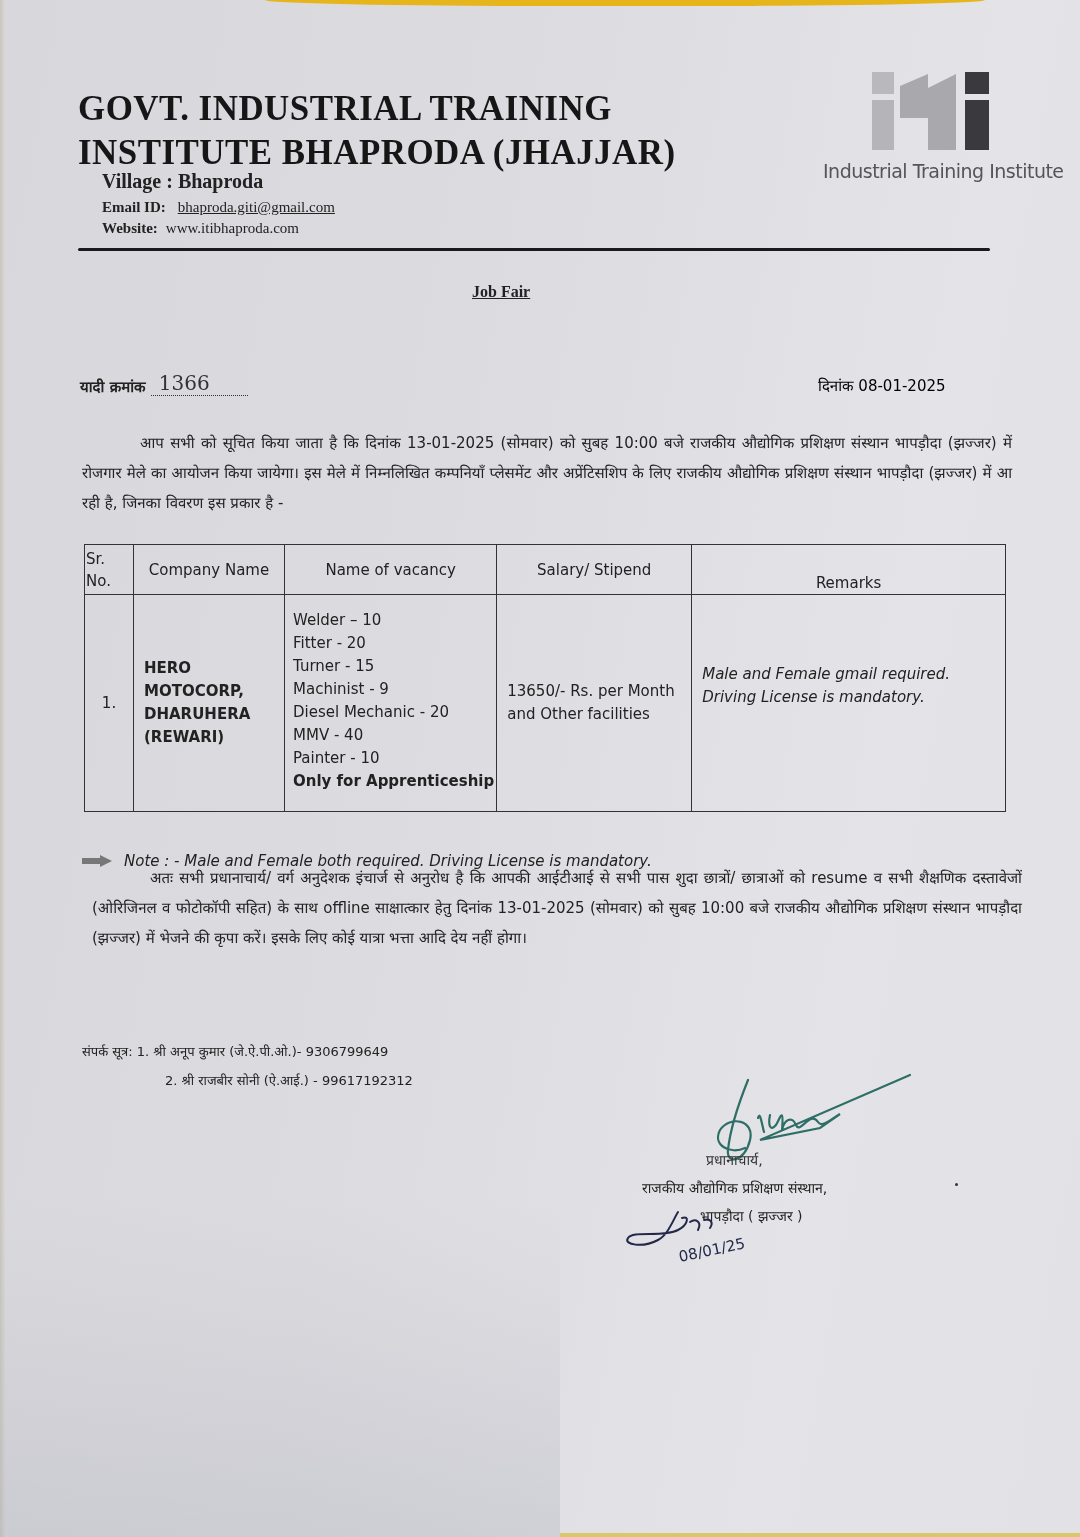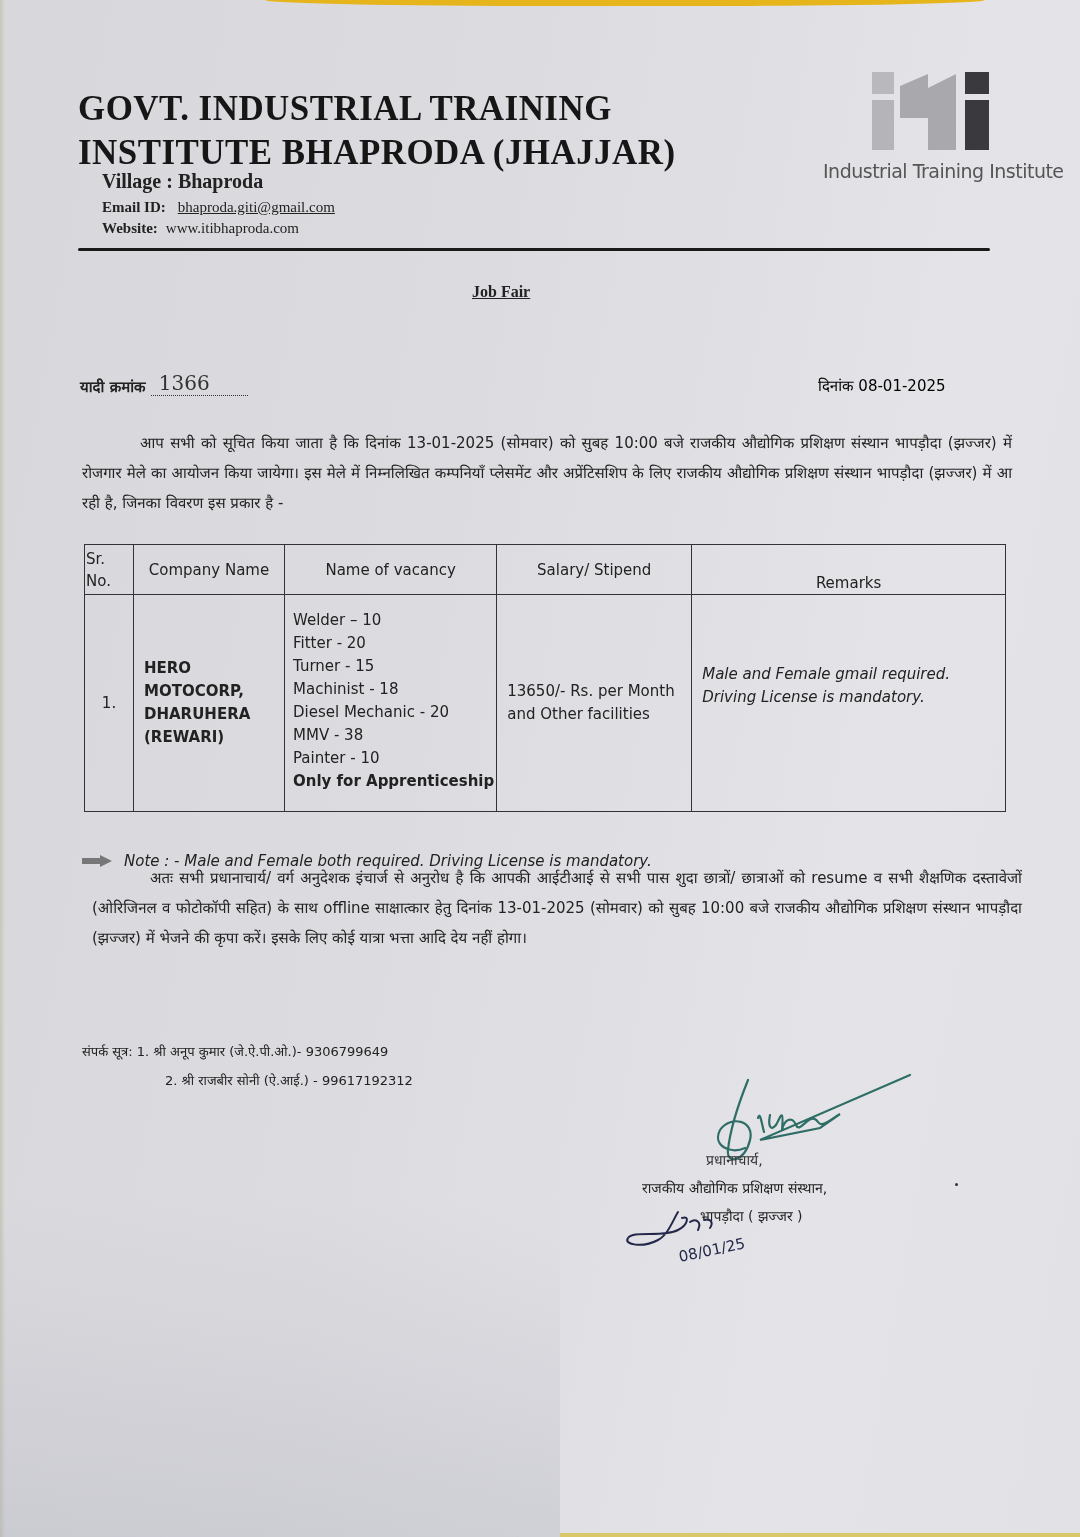--- a/index.html
+++ b/index.html
@@ -167,23 +167,23 @@
       <td class="c-co">
         <div>HERO</div>
         <div>MOTOCORP,</div>
         <div>DHARUHERA</div>
         <div>(REWARI)</div>
       </td>
       <td class="c-vac">
         <div>Welder – 10</div>
         <div>Fitter - 20</div>
         <div>Turner - 15</div>
-        <div>Machinist - 18</div>
+        <div>Machinist - 9</div>
         <div>Diesel Mechanic - 20</div>
-        <div>MMV - 38</div>
+        <div>MMV - 40</div>
         <div>Painter - 10</div>
         <div class="bold">Only for Apprenticeship</div>
       </td>
       <td class="c-sal">
         <div>13650/- Rs. per Month</div>
         <div>and Other facilities</div>
       </td>
       <td class="c-rem">
         <div>Male and Female gmail required.</div>
         <div>Driving License is mandatory.</div>

